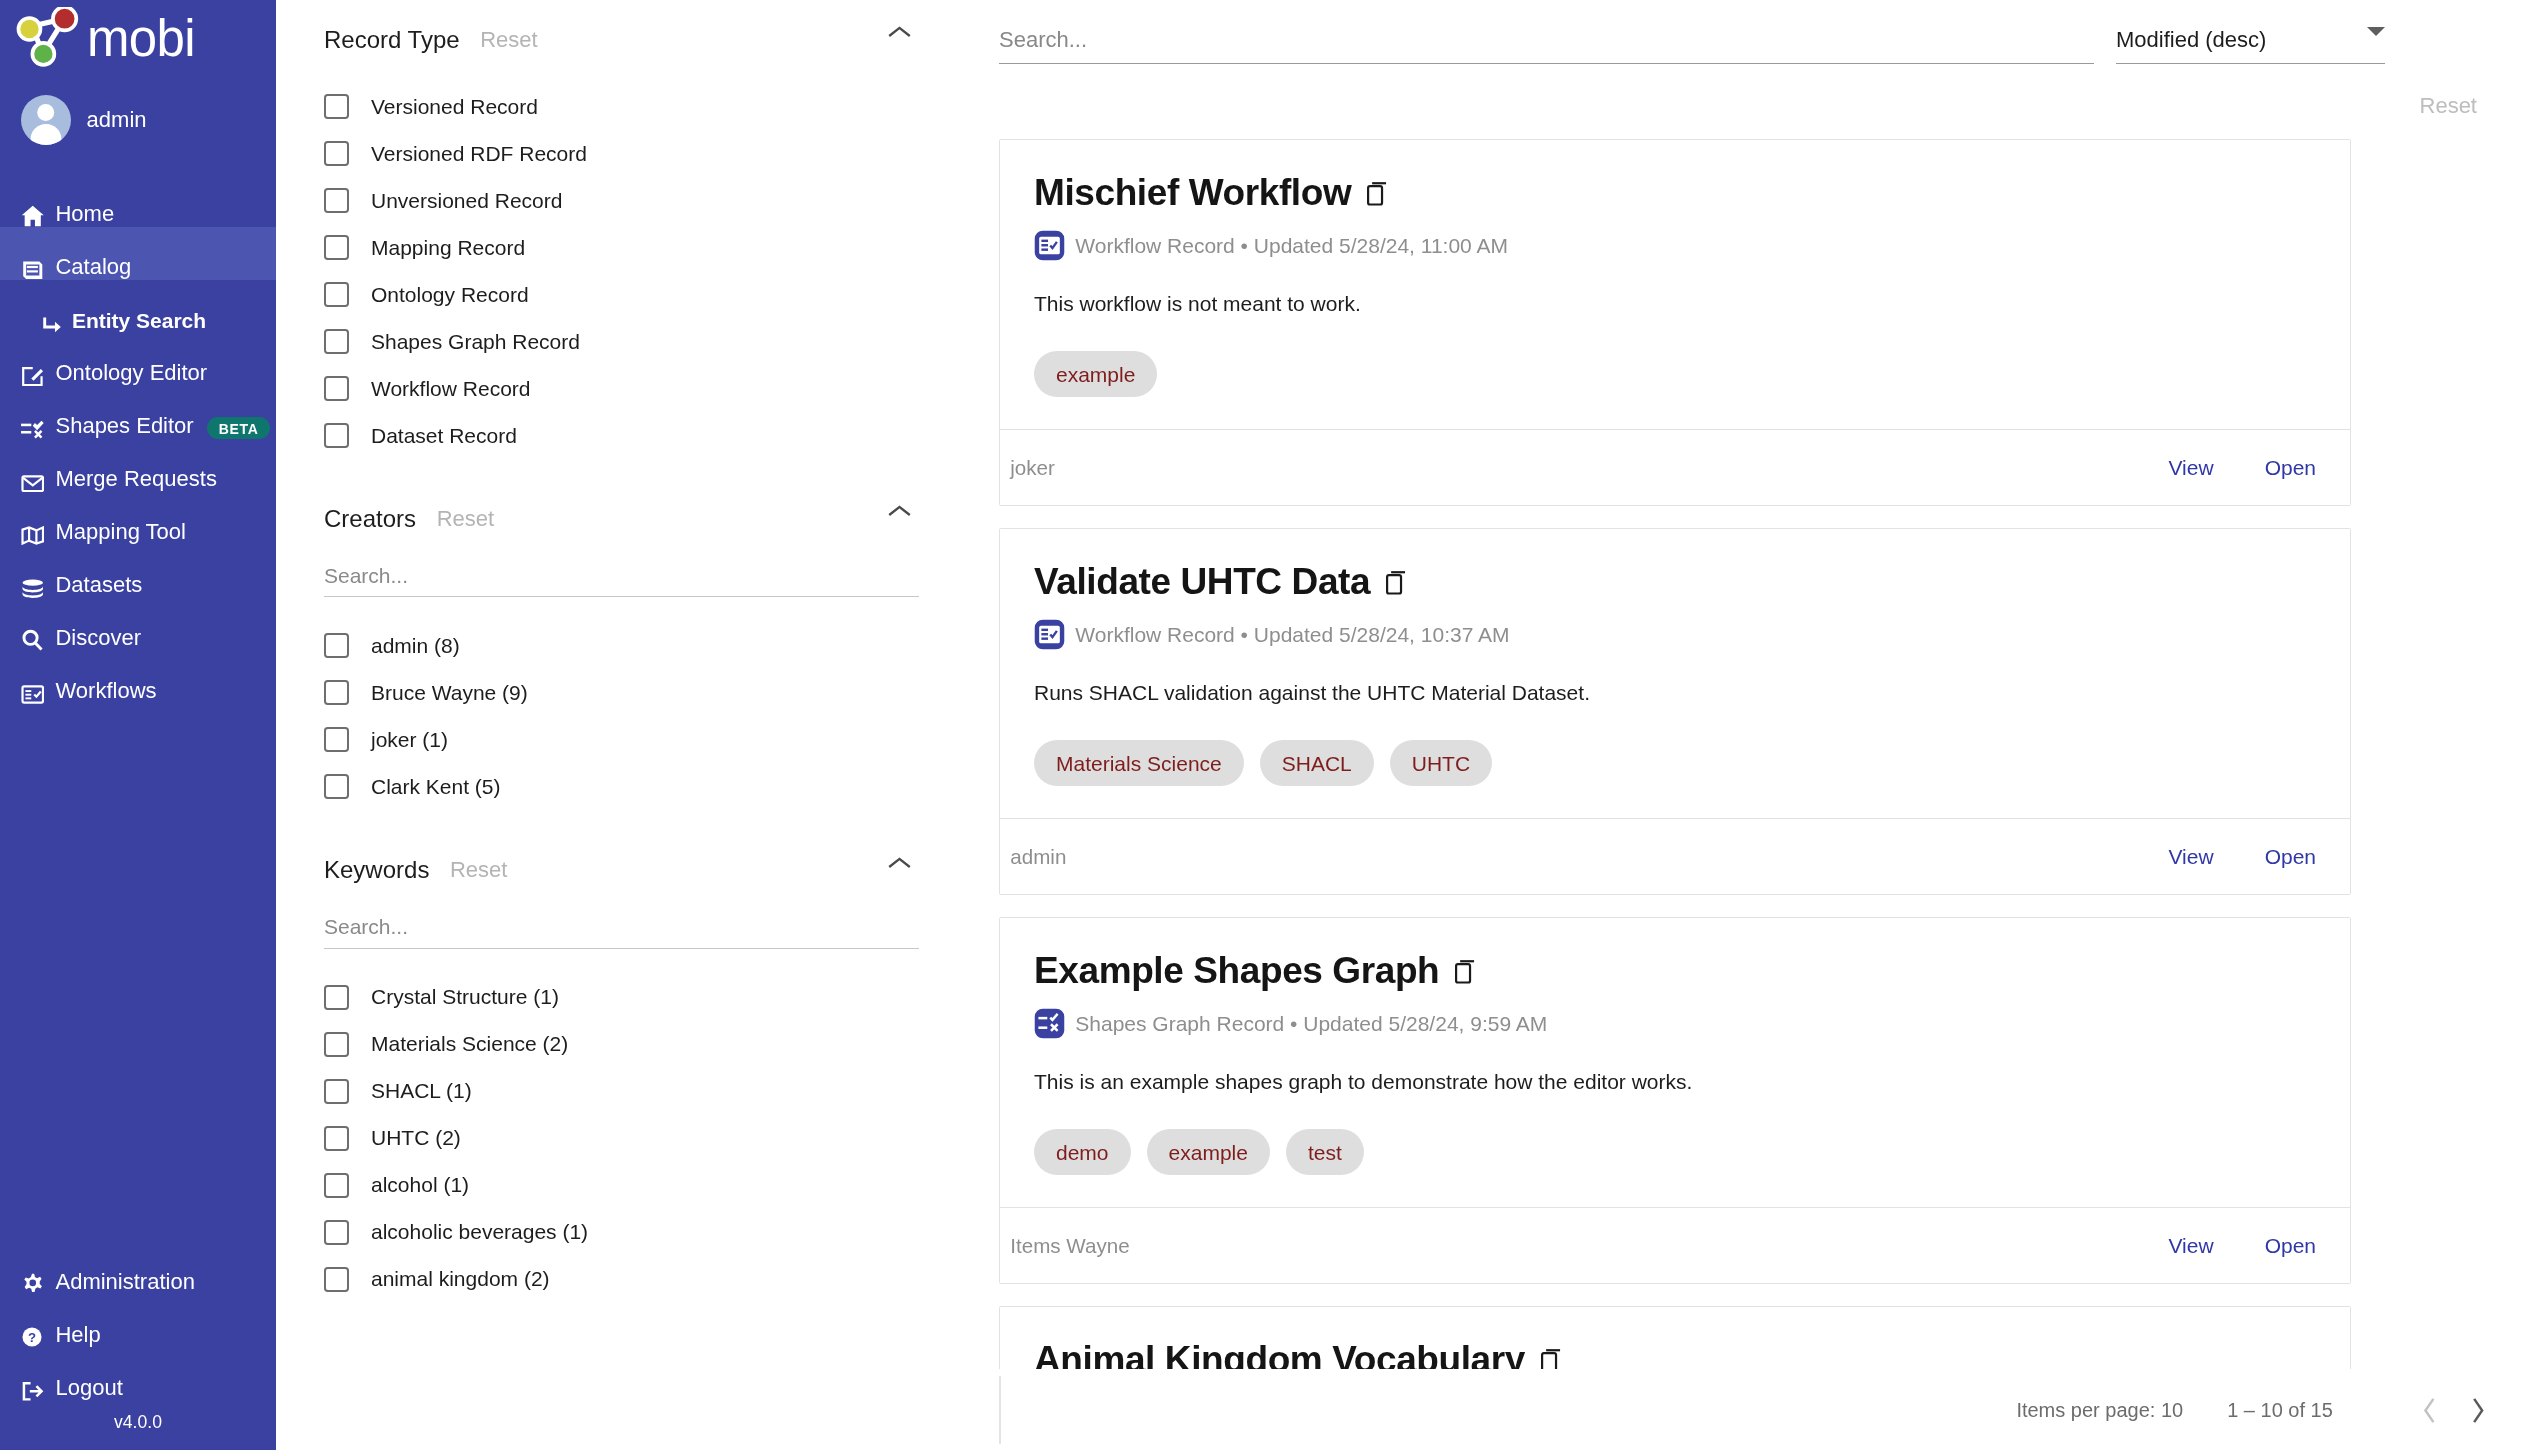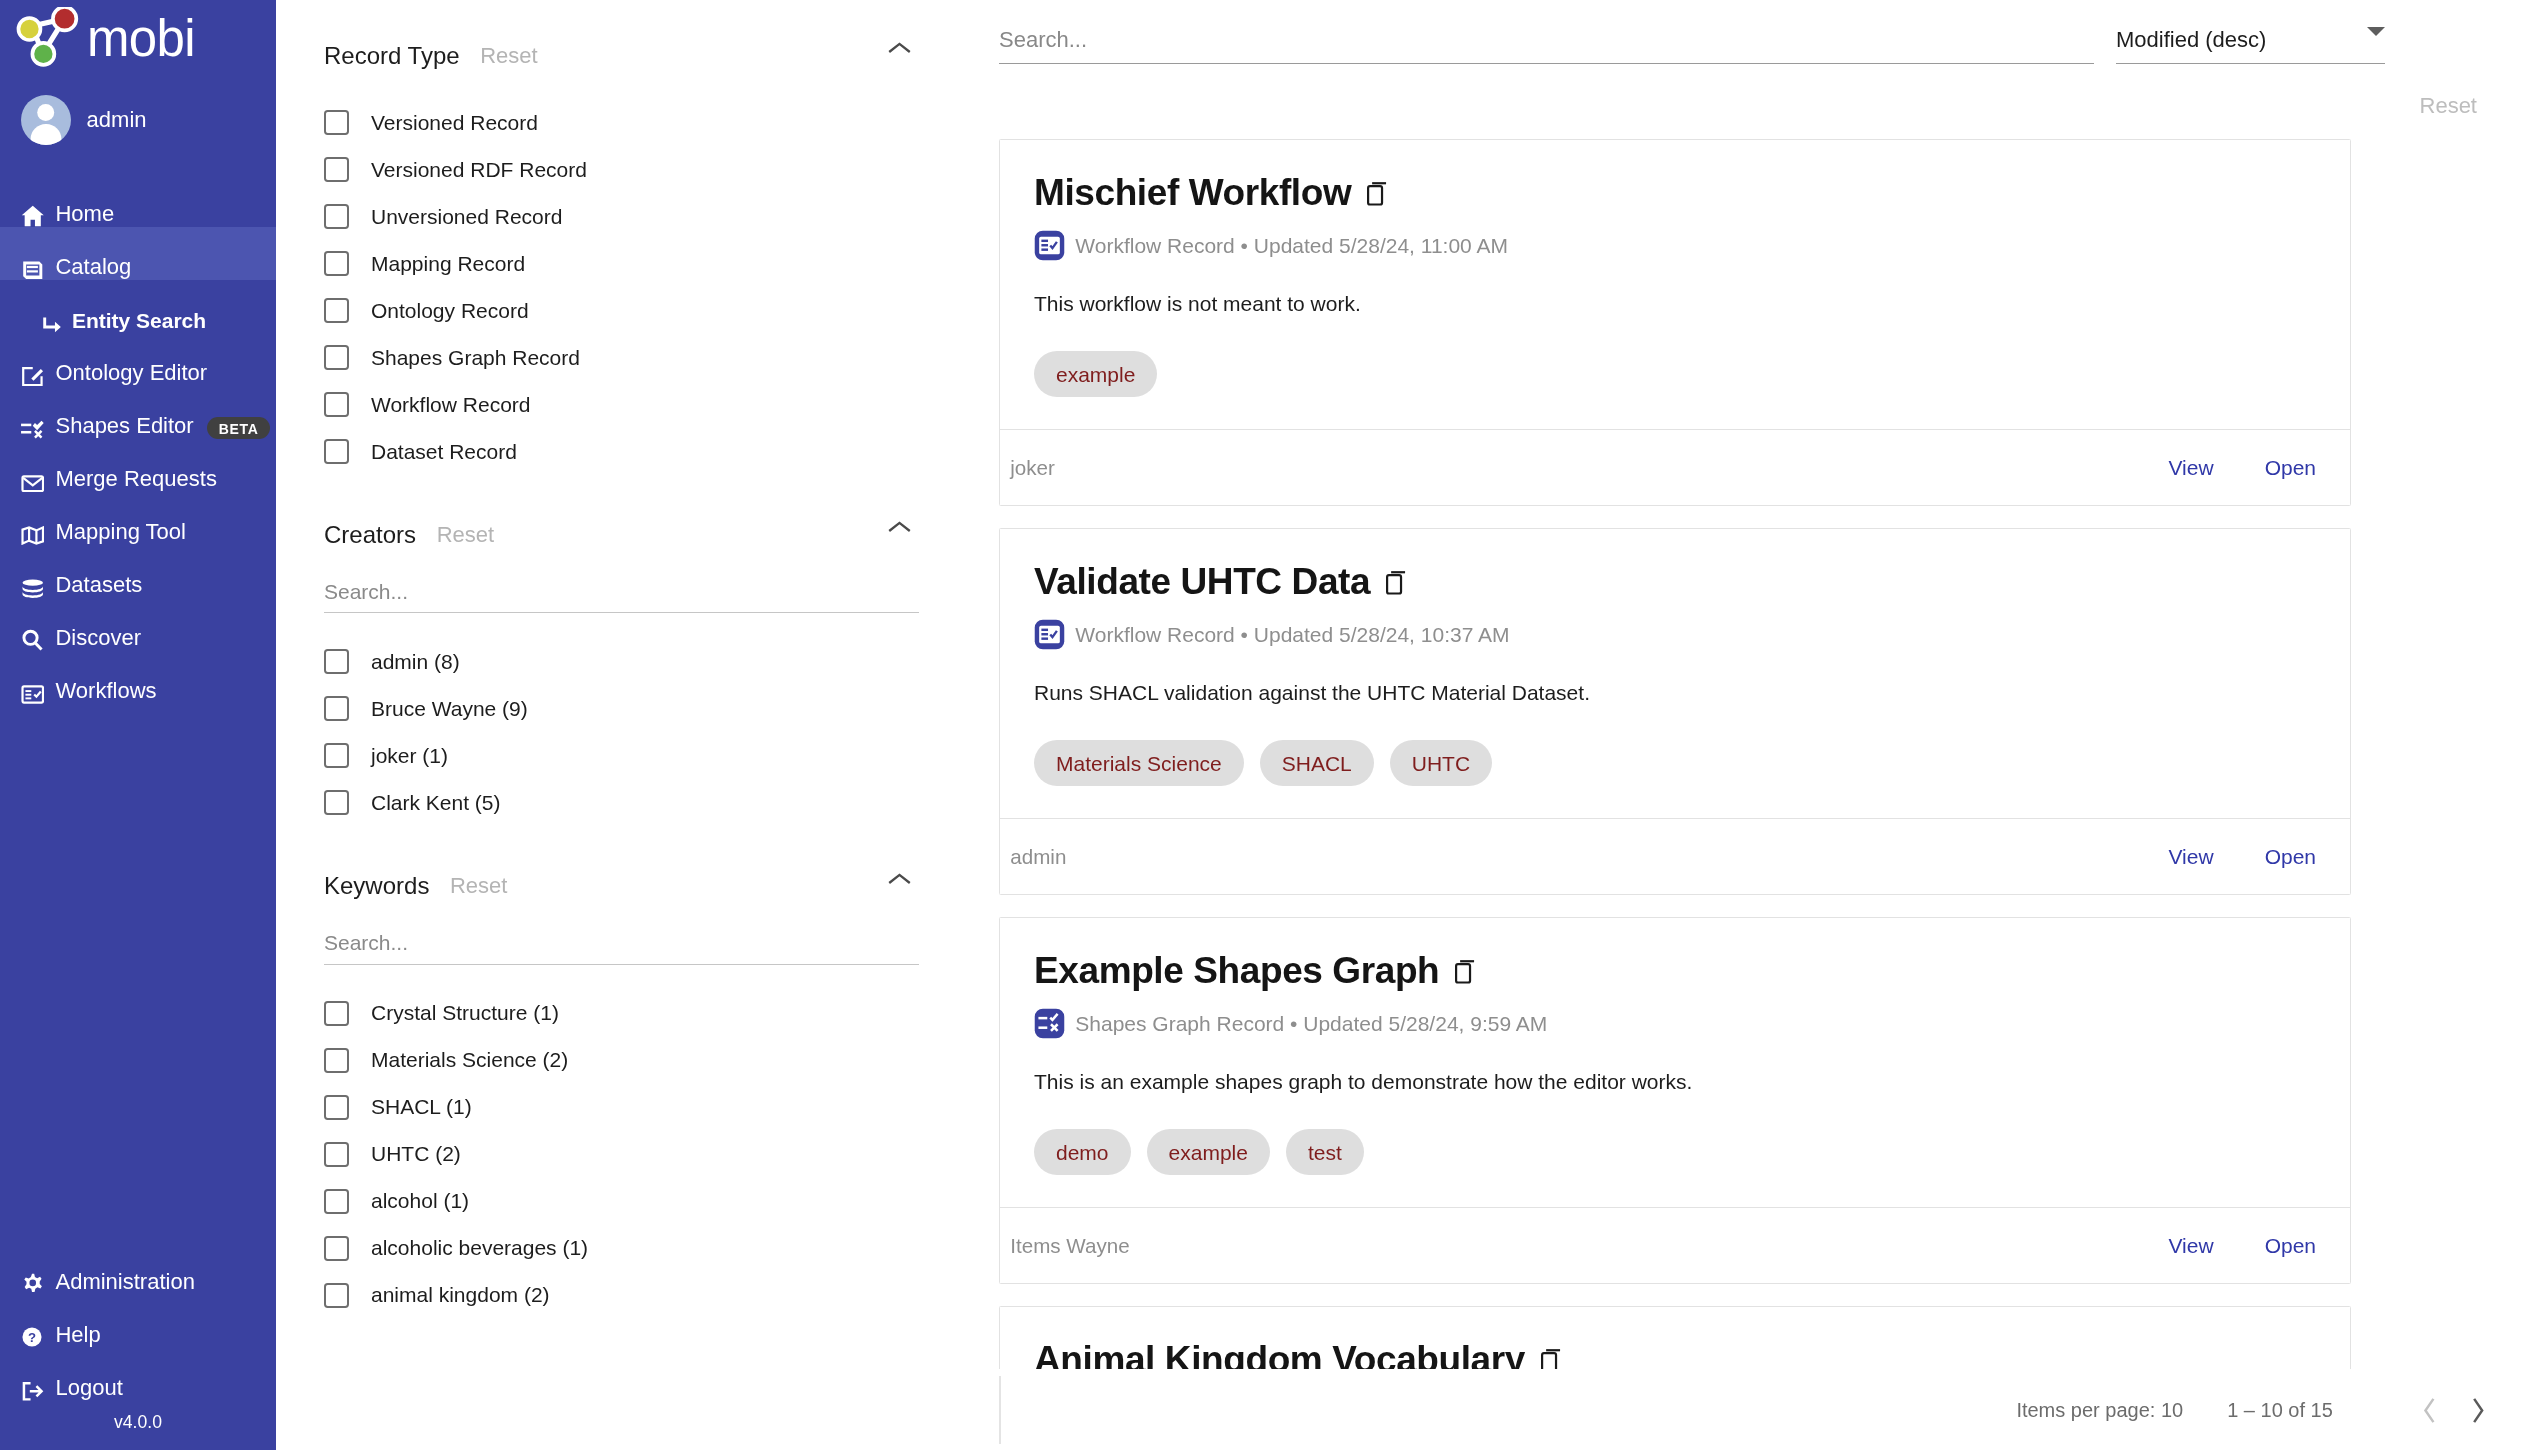--- a/index.html
+++ b/index.html
@@ -46,34 +46,34 @@
     font-size: 22px; color: #ffffff; cursor: pointer;
     white-space: nowrap;
   }
   .nav-item.active { background: #4c55b0; }
   .nav-item .ico { width: 32px; flex: 0 0 32px; display:flex; align-items:center; justify-content:flex-start; }
   .nav-item .ico svg { display:block; }
   .nav-item .label { margin-left: 2.9px; }
   .nav-item.sub { padding-left: 41px; font-size: 21px; font-weight: bold; }
   .nav-item.sub .ico { width: 28px; flex: 0 0 28px; }
   .beta-badge {
-    margin-left: 13.2px; background: #404040; color: #ffffff;
+    margin-left: 13.2px; background: #0f766e; color: #ffffff;
     font-size: 14px; font-weight: bold; letter-spacing: 0.7px;
     border-radius: 16px; padding: 4.4px 11.8px 3.7px 11.8px; line-height: 1;
   }
   .nav-bottom { position: absolute; bottom: 8px; left: 0; right: 0; padding-bottom: 10.3px; }
   .version { text-align: center; font-size: 17.6px; color: #ffffff; padding-top: 10.3px; }
 
   
   .filters {
     width: 691px; flex: 0 0 691px; height: 1451px;
     background: #ffffff; padding: 0 48px 0 48px;
     overflow: hidden; position: relative;
   }
-  .filter-block { padding-top: 37px; }
+  .filter-block { padding-top: 21px; }
   .filter-head { display: flex; align-items: center; position: relative; height: 37px; }
   .filter-title { font-size: 24px; color: #1d1d1d; }
   .filter-reset { font-size: 22px; color: #b4b4b4; margin-left: 20.6px; cursor: pointer; }
   .chev-up { position: absolute; right: 7.3px; top: 4.4px; cursor: pointer; }
   .filter-search {
     margin-top: 26.5px; border-bottom: 1.5px solid #c6c6c6; padding-bottom: 8.8px;
   }
   .filter-search input {
     border: none; outline: none; width: 100%;
     font-size: 21px; color: #333; font-family: "Liberation Sans", sans-serif;

